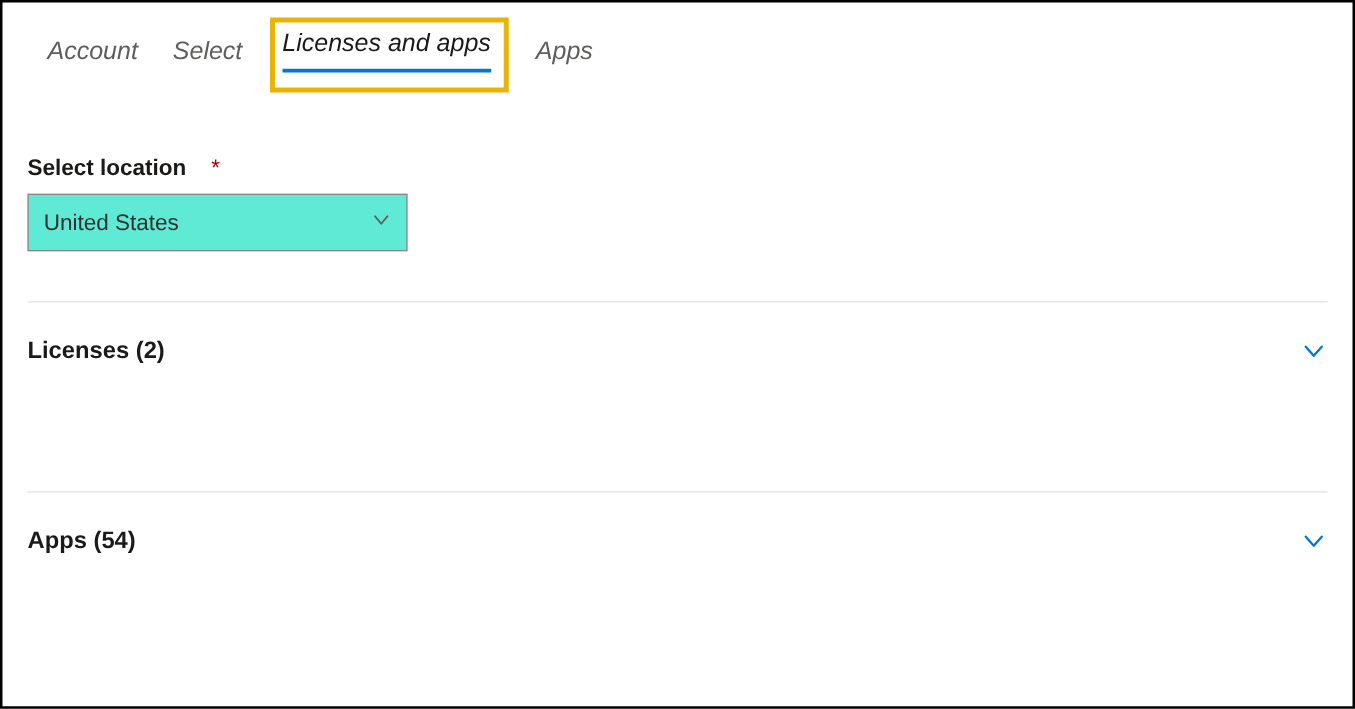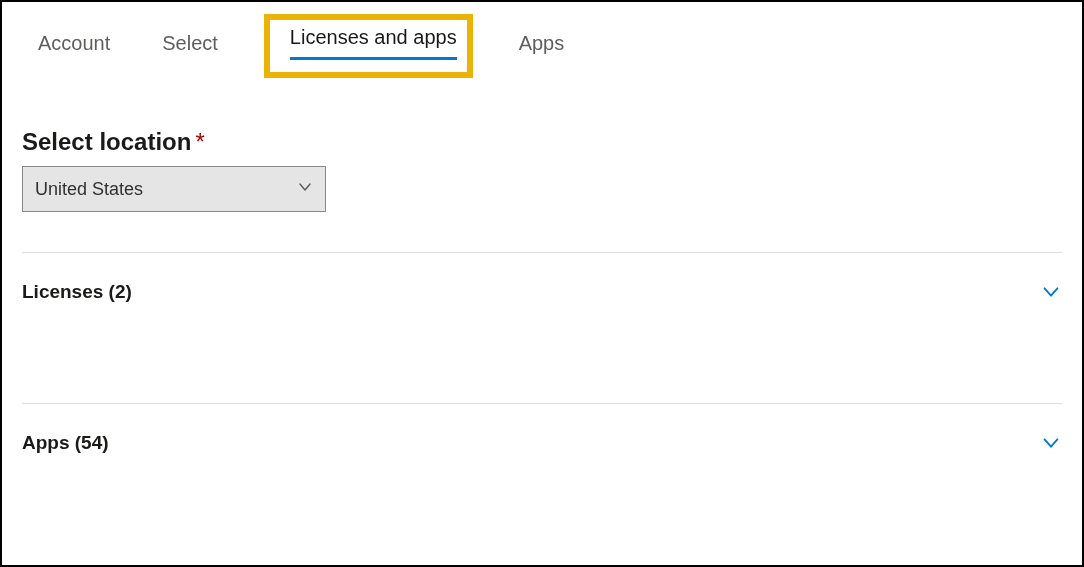--- a/index.html
+++ b/index.html
@@ -7,73 +7,74 @@
       font-family: "Segoe UI", -apple-system, BlinkMacSystemFont, sans-serif;
       background: #ffffff;
       width: 1084px;
       height: 567px;
       border: 2px solid #000;
       padding: 18px 20px;
       color: #323130;
     }
     .tabs {
       display: flex;
-      gap: 48px;
+      gap: 24px;
       align-items: center;
       margin-bottom: 56px;
       padding-left: 14px;
+      font-style: italic;
     }
     .tab {
       font-size: 20px;
       color: #605e5c;
       padding: 6px 2px 12px 2px;
       cursor: pointer;
       position: relative;
     }
     .tab.active-highlight {
-      border: 6px solid #eab308;
-      padding: 6px 10px 12px 20px;
+      border: 4px solid #eab308;
+      padding: 6px 10px 12px 6px;
       margin: -6px -4px;
     }
     .tab.active-highlight .tab-label {
       color: #1b1a19;
       font-weight: 400;
       border-bottom: 3px solid #0078d4;
       padding-bottom: 8px;
       display: inline-block;
     }
     .form-section {
       padding-left: 0;
       margin-bottom: 40px;
     }
     .field-label {
-      font-size: 24px;
+      font-size: 18px;
       font-weight: 600;
       color: #1b1a19;
       margin-bottom: 10px;
       display:flex;
       align-items:center;
-      gap:4px;
+      gap:20px;
     }
     .required-asterisk {
       color: #a80000;
       font-weight: 400;
     }
     .select-box {
       display: flex;
       align-items: center;
       justify-content: space-between;
       width: 304px;
       height: 46px;
       border: 1px solid #8a8886;
       padding: 16px 12px;
       font-size: 18px;
       color: #323130;
       cursor: pointer;
-      background:#e5e5e5;
+      background:#5eead4;
     }
     .select-box svg { width: 16px; height: 16px; stroke:#605e5c; }
     .divider {
       border: none;
       border-top: 1px solid #e1dfdd;
       margin: 0;
     }
     .accordion-row {
       display: flex;
       justify-content: space-between;

